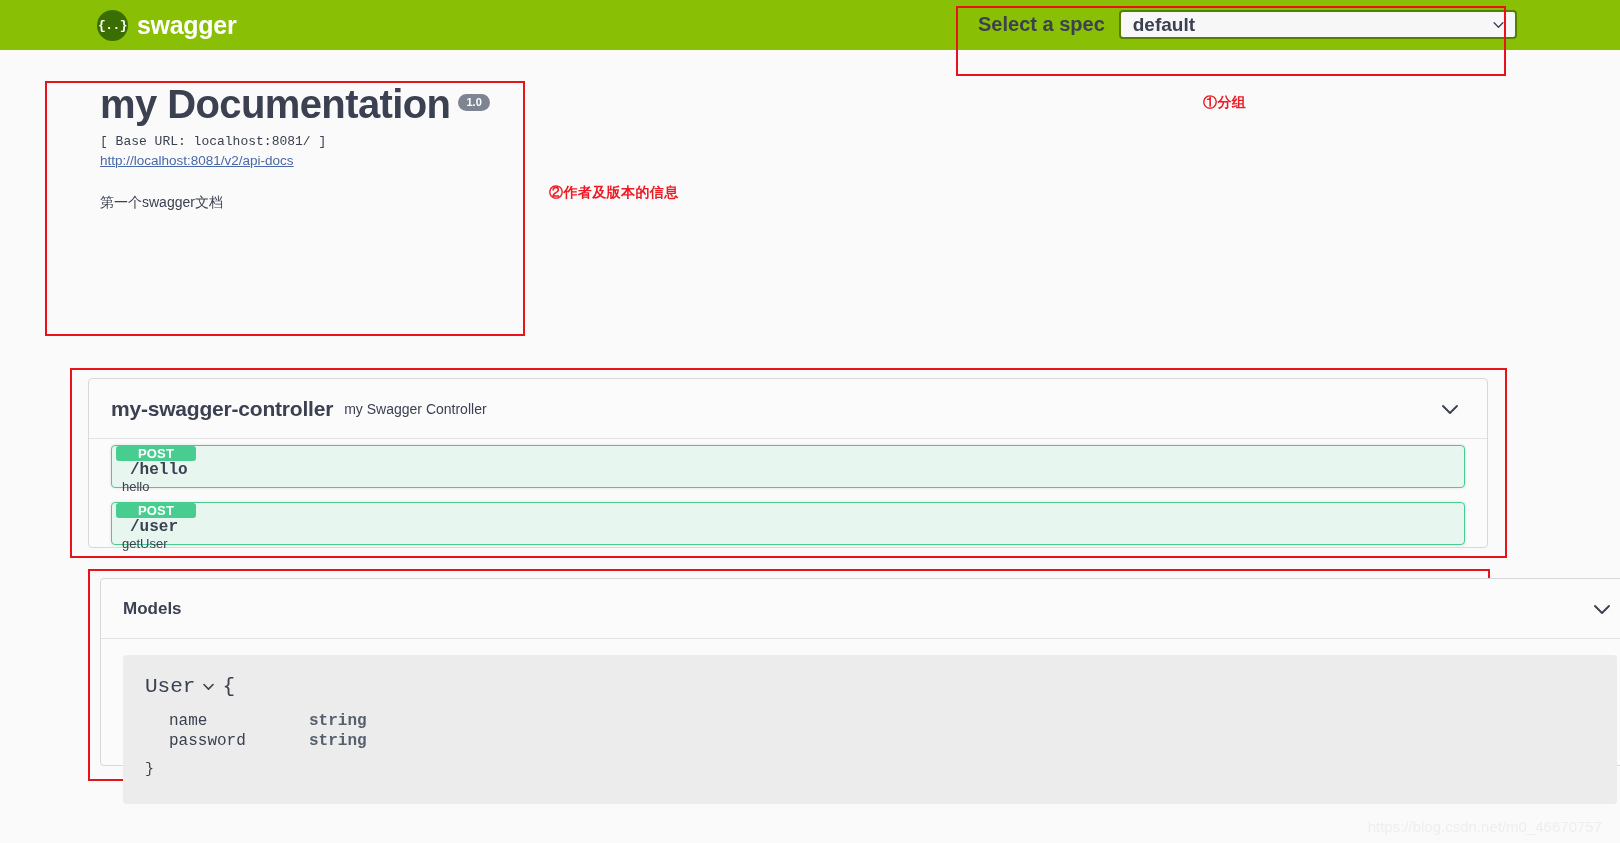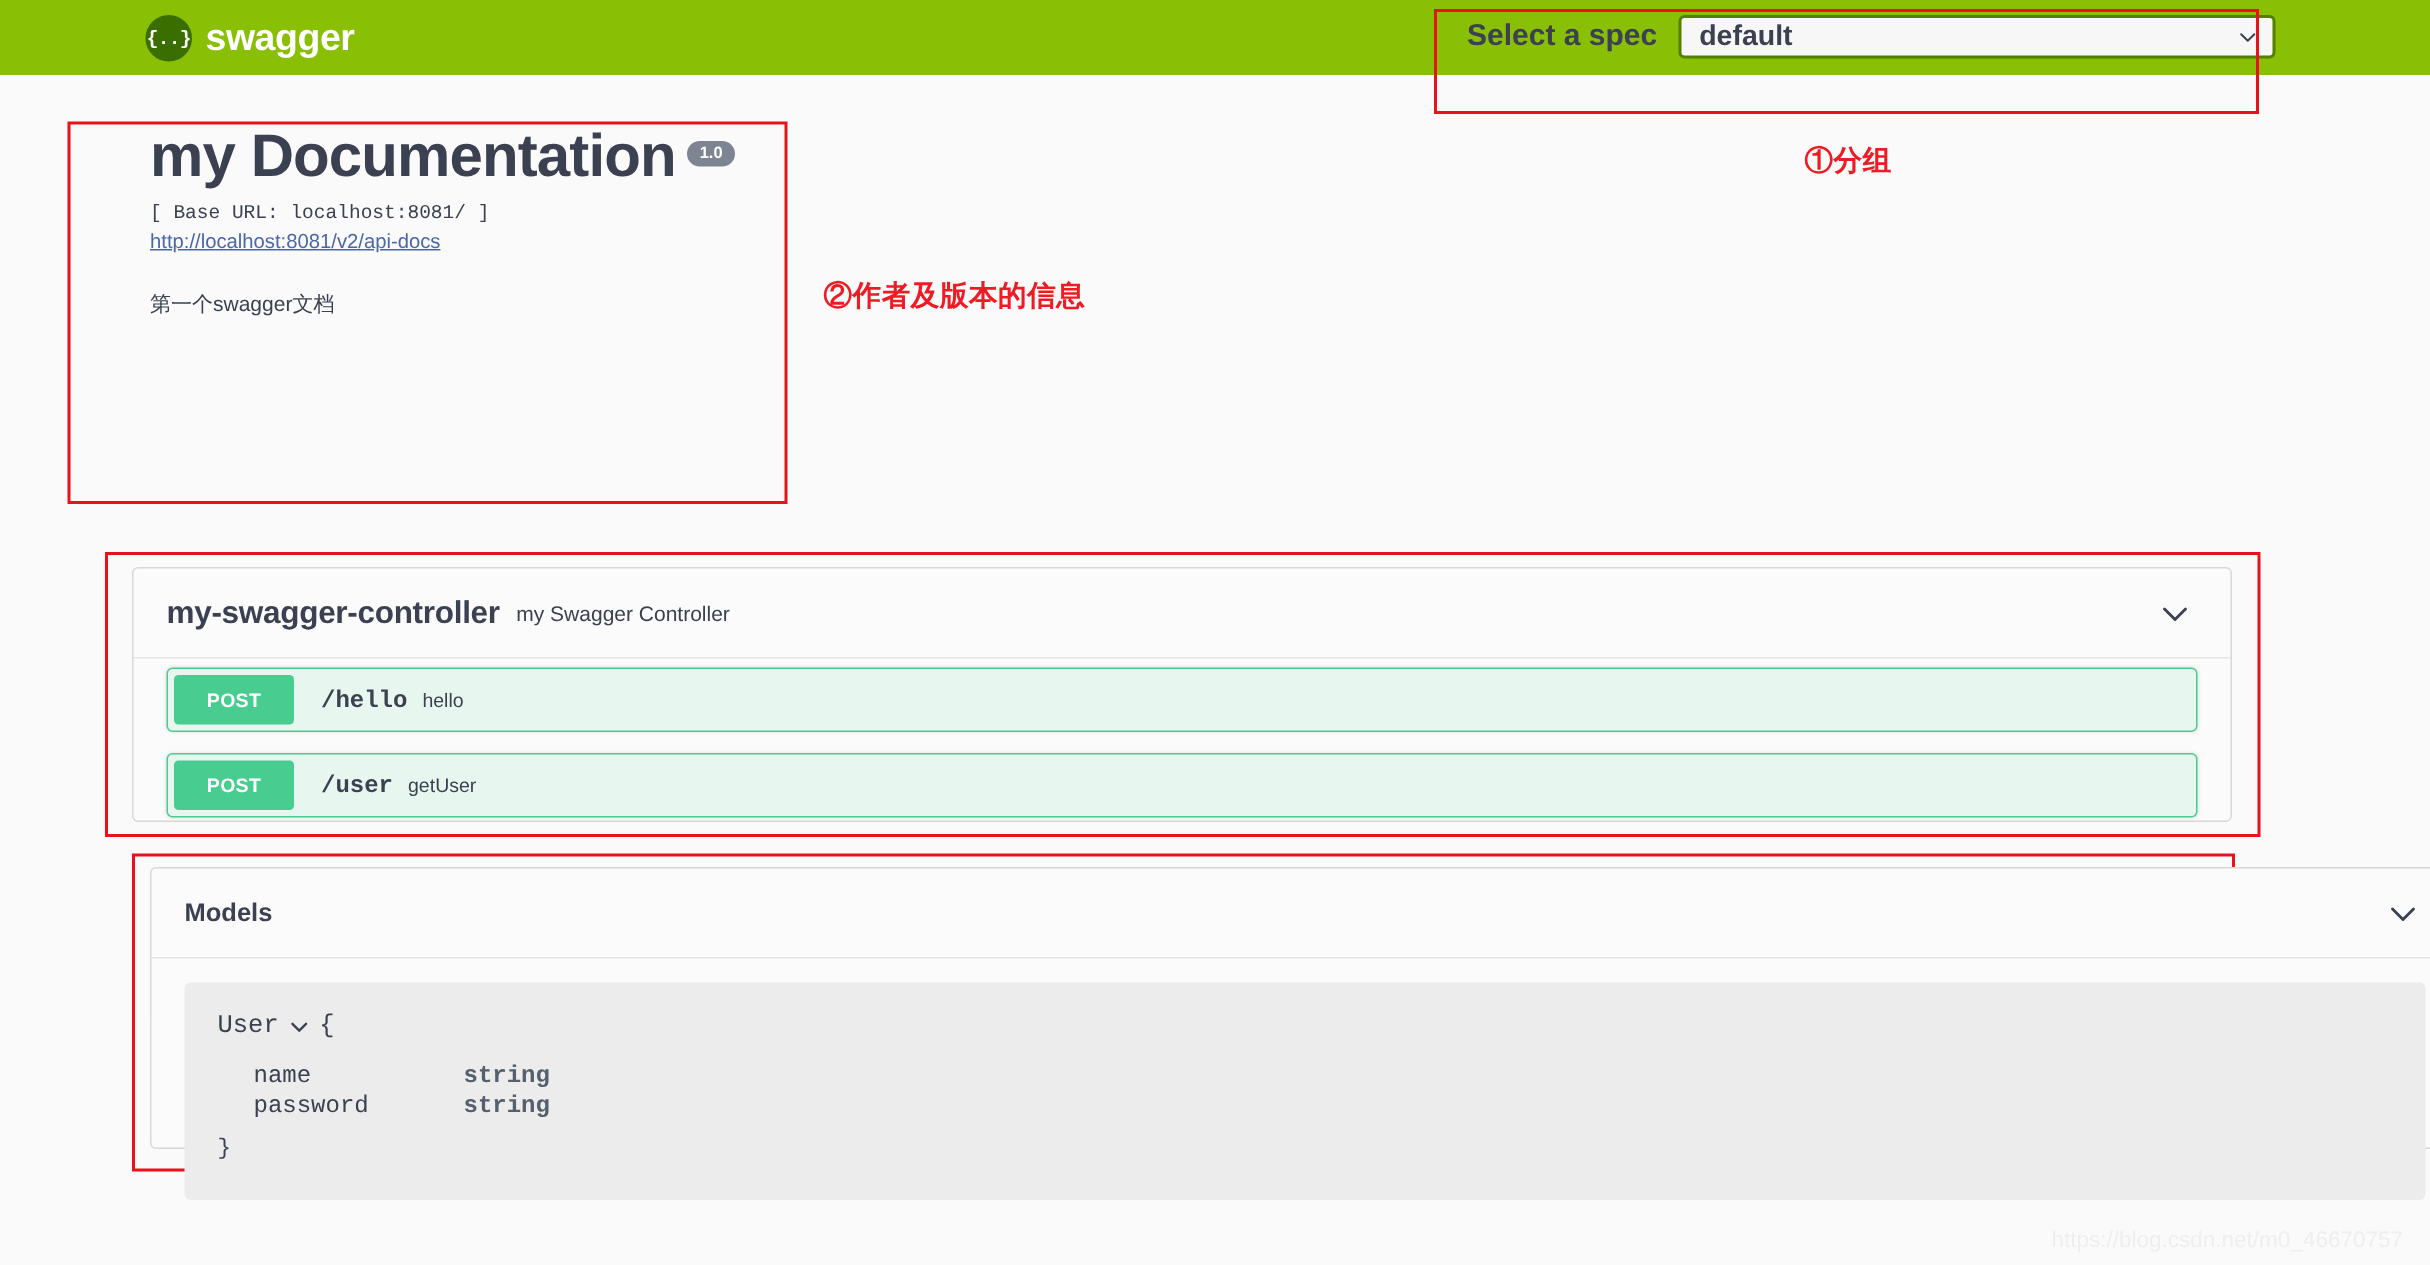--- a/index.html
+++ b/index.html
@@ -59,21 +59,21 @@
   
   .redbox {
     position: absolute;
     border: 2px solid #e8121a;
     pointer-events: none;
   }
   .red-note {
     position: absolute;
     color: #ee1b24;
     font-weight: bold;
-    font-size: 19px;
+    font-size: 14px;
     white-space: nowrap;
     letter-spacing: 0.4px;
   }
 
   
   .info {
     position: absolute; left: 100px; top: 84px; width: 420px;
   }
   .info-title-row {
     display: flex; align-items: flex-start; gap: 8px;
@@ -137,27 +137,28 @@
     font-size: 17px; font-weight: bold; color: #3b4151;
   }
   .head-chevron {
     position: absolute; right: 27px; top: 50%; transform: translateY(-50%);
     width: 20px; height: 20px;
   }
 
   
   .ops { padding: 6px 22px 14px 22px; }
   .op-row {
-    display: flex; align-items: center;
+    display: flex; 
     background: #e8f6f0;
     border: 1px solid #49cc90;
     border-radius: 4px;
     height: 43px;
     margin-bottom: 14px;
     box-shadow: 0 0 3px rgba(0,0,0,0.12);
+    flex-direction: column;
   }
   .op-row:last-child { margin-bottom: 0; }
   .op-method {
     width: 80px; min-width: 80px; height: 33px;
     margin-left: 4px;
     background: #49cc90;
     border-radius: 3px;
     display: flex; align-items: center; justify-content: center;
     color: #ffffff; font-size: 13px; font-weight: bold;
     letter-spacing: 0.2px;
@@ -175,21 +176,21 @@
   .models-body { padding: 16px 22px 22px 22px; }
   .model-box {
     background: #ececec;
     border-radius: 4px;
     padding: 20px 22px 26px 22px;
     min-height: 120px;
   }
   .model-title-row {
     display: flex; align-items: center; gap: 7px;
     font-family: "Liberation Mono", monospace;
-    font-size: 17px; color: #3b4151;
+    font-size: 21px; color: #3b4151;
   }
   .model-toggle { width: 13px; height: 13px; }
   .model-brace { color: #3b4151; }
   .model-props {
     margin-top: 14px; margin-left: 24px;
     font-family: "Liberation Mono", monospace;
     font-size: 16px;
   }
   .prop-row { display: flex; line-height: 1.23; }
   .prop-name { width: 140px; color: #3b4151; }

